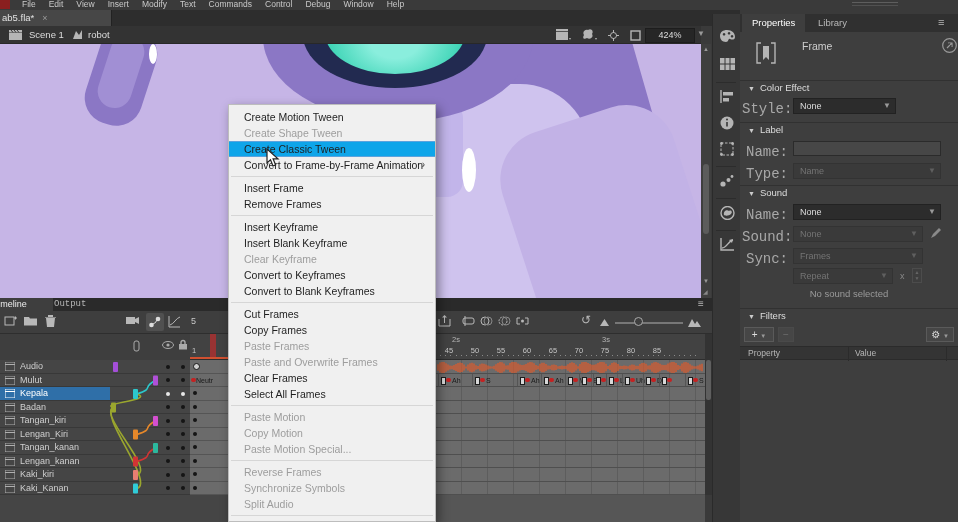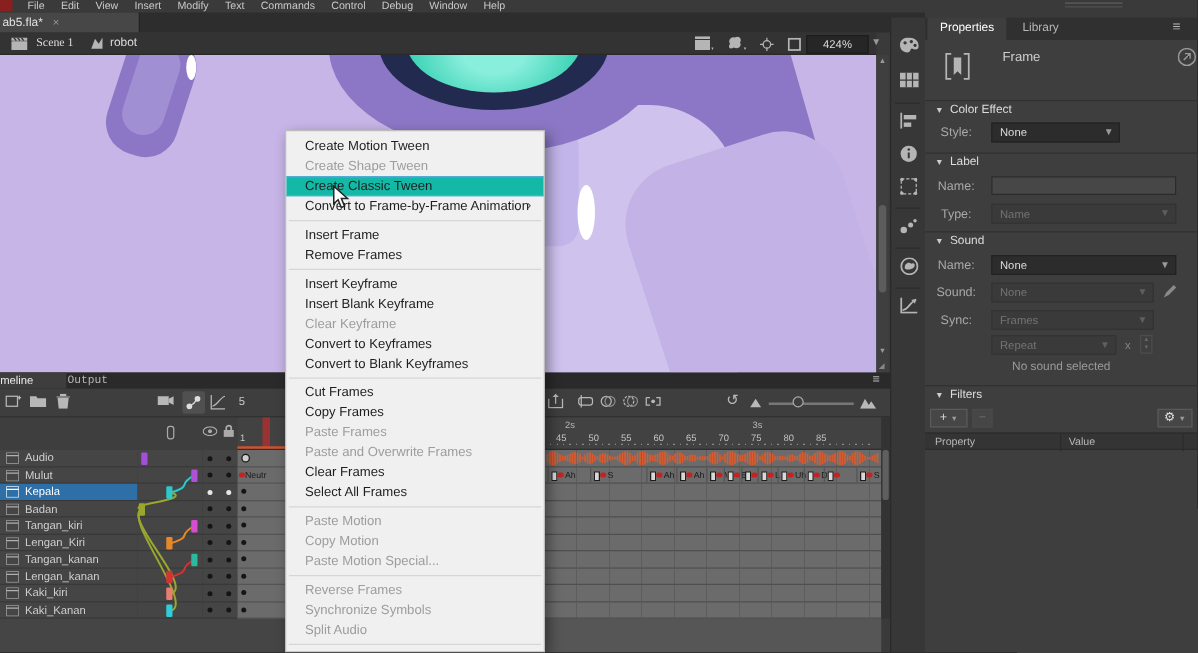--- a/index.html
+++ b/index.html
@@ -76,40 +76,40 @@
   .dock-ic{position:absolute;left:7px;color:#b5b5b5;}
   .dock-sep{position:absolute;left:3px;width:20px;height:1px;background:#2c2c2c;}
   
   #props{left:740px;top:14px;width:218px;height:508px;background:#3e3e3e;}
   #props-tabs{left:740px;top:14px;width:218px;height:18px;background:#303030;}
   .p-tab{position:absolute;top:0;height:18px;line-height:18px;font-size:9.5px;padding:0 10px;}
   #props-menu-ic{left:938px;top:16px;color:#b8b8b8;font-size:11px;}
   .sec-line{position:absolute;left:740px;width:218px;height:1px;background:#313131;}
   .sec-head{position:absolute;color:#ddd;font-size:9.5px;}
   .sec-tri{color:#ccc;font-size:7px;margin-right:5px;}
-  .p-label{position:absolute;width:46px;text-align:center;font-size:10px;color:#a8a8a8;}
+  .p-label{position:absolute;width:46px;text-align:right;font-size:14px;color:#a8a8a8;font-family:Liberation Mono, monospace;}
   .dd{position:absolute;height:16px;background:#2c2c2c;border:1px solid #222;box-sizing:border-box;
       color:#ddd;font-size:9px;line-height:14px;padding-left:6px;}
   .dd .chev{position:absolute;right:4px;top:0;color:#999;font-size:8px;}
   .dd.disabled{background:#3a3a3a;border-color:#333;color:#747474;}
   .dd.disabled .chev{color:#5f5f5f;}
   .p-input{position:absolute;height:15px;background:#474747;border:1px solid #2b2b2b;box-sizing:border-box;}
   #sound-status{left:740px;top:288px;width:218px;text-align:center;color:#9a9a9a;font-size:9.5px;}
   .mini-btn{position:absolute;height:15px;border:1px solid #5a5a5a;background:#464646;color:#ddd;
             font-size:10px;text-align:center;line-height:13px;box-sizing:border-box;}
   .mini-btn.disabled{border-color:#4a4a4a;color:#6f6f6f;}
   #filt-head{left:740px;top:346px;width:218px;height:14px;background:#343434;border-top:1px solid #2b2b2b;
              border-bottom:1px solid #2b2b2b;box-sizing:border-box;font-size:8.5px;color:#b8b8b8;line-height:13px;}
   .fh-div{position:absolute;top:0;width:1px;height:14px;background:#2b2b2b;}
   
   #ctx{left:228px;top:104px;width:208px;height:418px;background:#f0f0f0;border:1px solid #bdbdbd;
        box-shadow:3px 4px 10px rgba(0,0,0,.4);box-sizing:border-box;overflow:hidden;padding-top:4px;}
   .cm-item{height:16px;line-height:16px;padding-left:15px;font-size:10.5px;color:#1e1e1e;position:relative;}
   .cm-item.disabled{color:#9d9d9d;}
-  .cm-item.highlighted{background:#14b8a6;border-top:1px solid #5ba3dd;border-bottom:1px solid #5ba3dd;
+  .cm-item.highlighted{background:#0ea5e9;border-top:1px solid #5ba3dd;border-bottom:1px solid #5ba3dd;
        box-sizing:border-box;line-height:14px;}
   .cm-arrow{position:absolute;right:10px;top:0;font-size:10px;color:#444;}
   .cm-sep{height:1px;background:#d6d6d6;margin:3px 2px;}
   #cursor{left:266px;top:148px;}
 </style>
 </head>
 <body>
 
 <div id="app">
 
@@ -123,21 +123,21 @@
     <span>ab5.fla*</span><span id="doc-close">×</span>
   </div>
 
   <div id="editbar" class="abs">
     <span class="eb-icon" style="left:9px;top:4px;">
       <svg class="ic" width="13" height="10" viewBox="0 0 13 10">
           <path fill="#b5b5b5" d="M0,3h13v7H0z M0,0h13v2.5l-13,0z"></path>
           <path stroke="#333" stroke-width="1" d="M2,0l2,2.5 M5,0l2,2.5 M8,0l2,2.5"></path>
         </svg>
     </span>
-    <span class="crumb-txt abs" style="left:29px;font-family:Liberation Serif, serif;">Scene 1</span>
+    <span class="crumb-txt abs" style="left:29px;">Scene 1</span>
     <span class="eb-icon" style="left:72px;top:4px;">
       <svg class="ic" width="11" height="10" viewBox="0 0 11 10">
           <path fill="#b5b5b5" d="M1,9 L4,1 L7,5 L10,0 L10,9 Z"></path>
         </svg>
     </span>
     <span class="crumb-txt abs" style="left:88px;">robot</span>
     <span class="eb-icon" style="left:556px;">
       <svg class="ic" width="15" height="11" viewBox="0 0 15 11">
           <path fill="#b5b5b5" d="M0,3h12v8H0z M0,0h12v2.2l-12,0z"></path>
           <path d="M13,9 l2,0 -1,2z" fill="#b5b5b5"></path>

